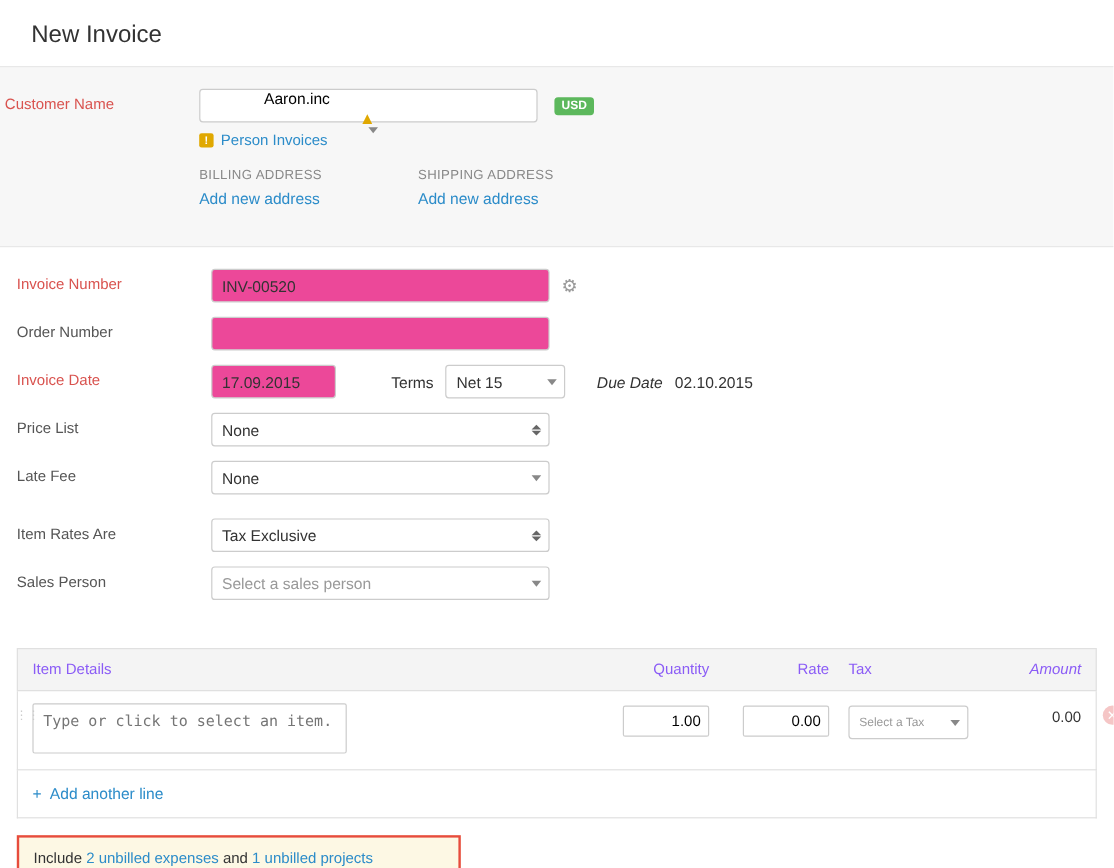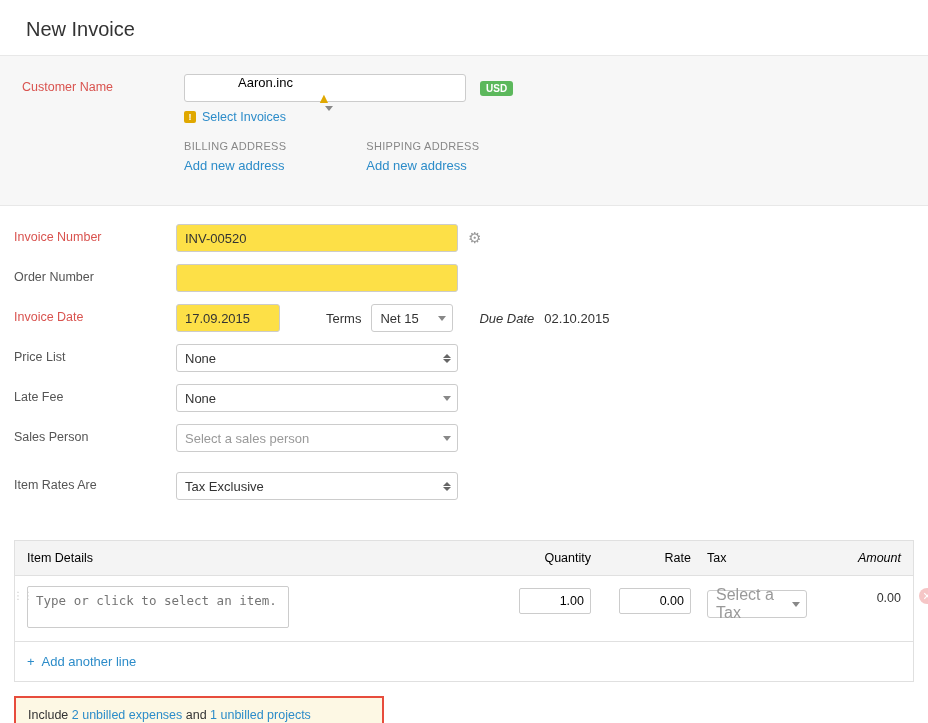--- a/index.html
+++ b/index.html
@@ -1,46 +1,46 @@
 <!DOCTYPE html>
 <html><head>
 <meta charset="utf-8">
 <style>
 * { box-sizing: border-box; margin: 0; padding: 0; }
 body { font-family: -apple-system, "Helvetica Neue", Arial, sans-serif; font-size: 13px; color: #333; background: #fff; }
 .container { width: 928px; }
 .header { padding: 18px 26px 14px; }
 .header h1 { font-size: 20px; font-weight: 400; color: #333; }
-.band-gray { background: #f7f7f7; padding: 18px 22px 20px; border-top: 1px solid #e8e8e8; border-bottom: 1px solid #e8e8e8; }
+.band-gray { background: #f7f7f7; padding: 18px 4px 20px; border-top: 1px solid #e8e8e8; border-bottom: 1px solid #e8e8e8; }
 .form-row { display: flex; align-items: flex-start; margin-bottom: 12px; }
 .form-label { width: 162px; flex-shrink: 0; padding-top: 6px; font-size: 12.5px; }
 .label-red { color: #d9534f; }
 .label-gray { color: #555; }
 .form-body { flex: 1; }
-.input, .select { height: 28px; border: 1px solid #ccc; border-radius: 3px; padding: 0 8px; font-size: 13px; background: #fde047; color: #333; }
+.input, .select { height: 28px; border: 1px solid #ccc; border-radius: 3px; padding: 0 8px; font-size: 13px; background: #ec4899; color: #333; }
 .input::placeholder, .placeholder { color: #999; }
 .cust-input { width: 282px; display: flex; align-items: center; position: relative; flex-direction: column; }
 .cust-input input { flex: 1; border: none; outline: none; font-size: 13px; background: transparent; }
 .combo { display: inline-flex; align-items: center; height: 28px; border: 1px solid #ccc; border-radius: 3px; background: #fff; padding: 0 6px 0 8px; }
 .combo .val { flex: 1; }
 .caret { width: 0; height: 0; border-left: 4px solid transparent; border-right: 4px solid transparent; border-top: 5px solid #888; margin-left: 6px; }
 .caret-dbl { display: inline-flex; flex-direction: column; gap: 1px; margin-left: 6px; }
 .caret-dbl::before { content: ""; width: 0; height: 0; border-left: 4px solid transparent; border-right: 4px solid transparent; border-bottom: 4px solid #666; }
 .caret-dbl::after { content: ""; width: 0; height: 0; border-left: 4px solid transparent; border-right: 4px solid transparent; border-top: 4px solid #666; }
 .usd-badge { display: inline-block; background: #5cb85c; color: #fff; font-size: 10px; font-weight: bold; padding: 2px 6px; border-radius: 3px; margin-left: 14px; vertical-align: middle; }
 .link { color: #2c8cc9; cursor: pointer; }
 .unpaid-row { display: flex; align-items: center; margin-top: 8px; font-size: 12.5px; }
 .warn-icon-sm { width: 12px; height: 12px; background: #e0a800; border-radius: 2px; margin-right: 6px; display: inline-flex; align-items: center; justify-content: center; color: #fff; font-size: 9px; font-weight: bold; }
 .addr-cols { display: flex; margin-top: 16px; gap: 80px; }
 .addr-col .hdr { font-size: 11px; color: #888; letter-spacing: 0.3px; margin-bottom: 6px; }
 .section-white { padding: 18px 14px 10px; }
 .gear { color: #999; font-size: 15px; margin-left: 10px; cursor: pointer; }
 .inline-field { display: flex; align-items: center; gap: 10px; }
 .tbl-wrap { margin: 18px 14px 0; }
-.tbl-head { display: flex; background: #f4f4f4; border: 1px solid #e0e0e0; padding: 10px 12px; font-size: 12.5px; color: #000000; }
+.tbl-head { display: flex; background: #f4f4f4; border: 1px solid #e0e0e0; padding: 10px 12px; font-size: 12.5px; color: #8b5cf6; }
 .col-item { flex: 1; }
 .col-qty { width: 100px; text-align: right; }
 .col-rate { width: 100px; text-align: right; }
 .col-tax { width: 120px; padding-left: 16px; }
 .col-amt { width: 90px; text-align: right; font-style: italic; }
 .tbl-row { display: flex; border: 1px solid #e0e0e0; border-top: none; padding: 10px 12px; align-items: flex-start; position: relative; }
 .drag-dots { position: absolute; left: -2px; top: 14px; color: #ccc; font-size: 10px; }
 .item-input { width: 262px; height: 42px; border: 1px solid #ccc; border-radius: 2px; padding: 6px 8px; font-size: 12.5px; color: #999; resize: none; }
 .qty-input, .rate-input { width: 72px; height: 26px; border: 1px solid #ccc; border-radius: 2px; text-align: right; padding: 0 6px; font-size: 12.5px; }
 .tax-select { width: 100px; }
@@ -67,21 +67,21 @@
         <div style="display:flex;align-items:center;">
           <div class="combo cust-input">
             <input value="Aaron.inc" style="">
             <span class="warn-tri">▲</span>
             <span class="caret"></span>
           </div>
           <span class="usd-badge">USD</span>
         </div>
         <div class="unpaid-row">
           <span class="warn-icon-sm">!</span>
-          <span class="link">Select Invoices</span>
+          <span class="link">Person Invoices</span>
         </div>
         <div class="addr-cols">
           <div class="addr-col">
             <div class="hdr">BILLING ADDRESS</div>
             <span class="link">Add new address</span>
           </div>
           <div class="addr-col">
             <div class="hdr">SHIPPING ADDRESS</div>
             <span class="link">Add new address</span>
           </div>
@@ -105,21 +105,21 @@
       <div class="form-body">
         <input class="input" style="width: 282px;" value="">
       </div>
     </div>
 
     <div class="form-row">
       <div class="form-label label-red">Invoice Date</div>
       <div class="form-body inline-field">
         <input class="input" style="width: 104px;" value="17.09.2015">
         <span style="margin-left:36px;">Terms</span>
-        <div class="combo" style="width:82px">
+        <div class="combo" style="width:100px">
           <span class="val">Net 15</span>
           <span class="caret"></span>
         </div>
         <span style="margin-left:16px;font-style:italic;">Due Date</span>
         <span>02.10.2015</span>
       </div>
     </div>
 
     <div class="form-row">
       <div class="form-label label-gray">Price List</div>
@@ -134,36 +134,36 @@
     <div class="form-row">
       <div class="form-label label-gray">Late Fee</div>
       <div class="form-body">
         <div class="combo" style="width:282px">
           <span class="val">None</span>
           <span class="caret"></span>
         </div>
       </div>
     </div>
 
-    <div class="form-row">
-      <div class="form-label label-gray">Sales Person</div>
-      <div class="form-body">
-        <div class="combo" style="width:282px">
-          <span class="val placeholder">Select a sales person</span>
-          <span class="caret"></span>
-        </div>
-      </div>
-    </div>
-
     <div class="form-row" style="margin-top:20px;">
       <div class="form-label label-gray">Item Rates Are</div>
       <div class="form-body">
         <div class="combo" style="width:282px">
           <span class="val">Tax Exclusive</span>
           <span class="caret-dbl"></span>
+        </div>
+      </div>
+    </div>
+
+    <div class="form-row">
+      <div class="form-label label-gray">Sales Person</div>
+      <div class="form-body">
+        <div class="combo" style="width:282px">
+          <span class="val placeholder">Select a sales person</span>
+          <span class="caret"></span>
         </div>
       </div>
     </div>
   </div>
 
   <div class="tbl-wrap">
     <div class="tbl-head">
       <div class="col-item">Item Details</div>
       <div class="col-qty">Quantity</div>
       <div class="col-rate">Rate</div>
@@ -176,21 +176,21 @@
         <textarea class="item-input" placeholder="Type or click to select an item." style=""></textarea>
       </div>
       <div class="col-qty" style="padding-top:2px;">
         <input class="qty-input" value="1.00" style="">
       </div>
       <div class="col-rate" style="padding-top:2px;">
         <input class="rate-input" value="0.00" style="">
       </div>
       <div class="col-tax" style="padding-top:2px;">
         <div class="combo tax-select">
-          <span class="val placeholder" style="font-size:16px">Select a Tax</span>
+          <span class="val placeholder" style="font-size:10px">Select a Tax</span>
           <span class="caret"></span>
         </div>
       </div>
       <div class="amt-cell">0.00</div>
       <span class="del-icon">✕</span>
     </div>
     <div class="add-line">
       <span class="plus">+</span>
       <span class="link">Add another line</span>
     </div>

